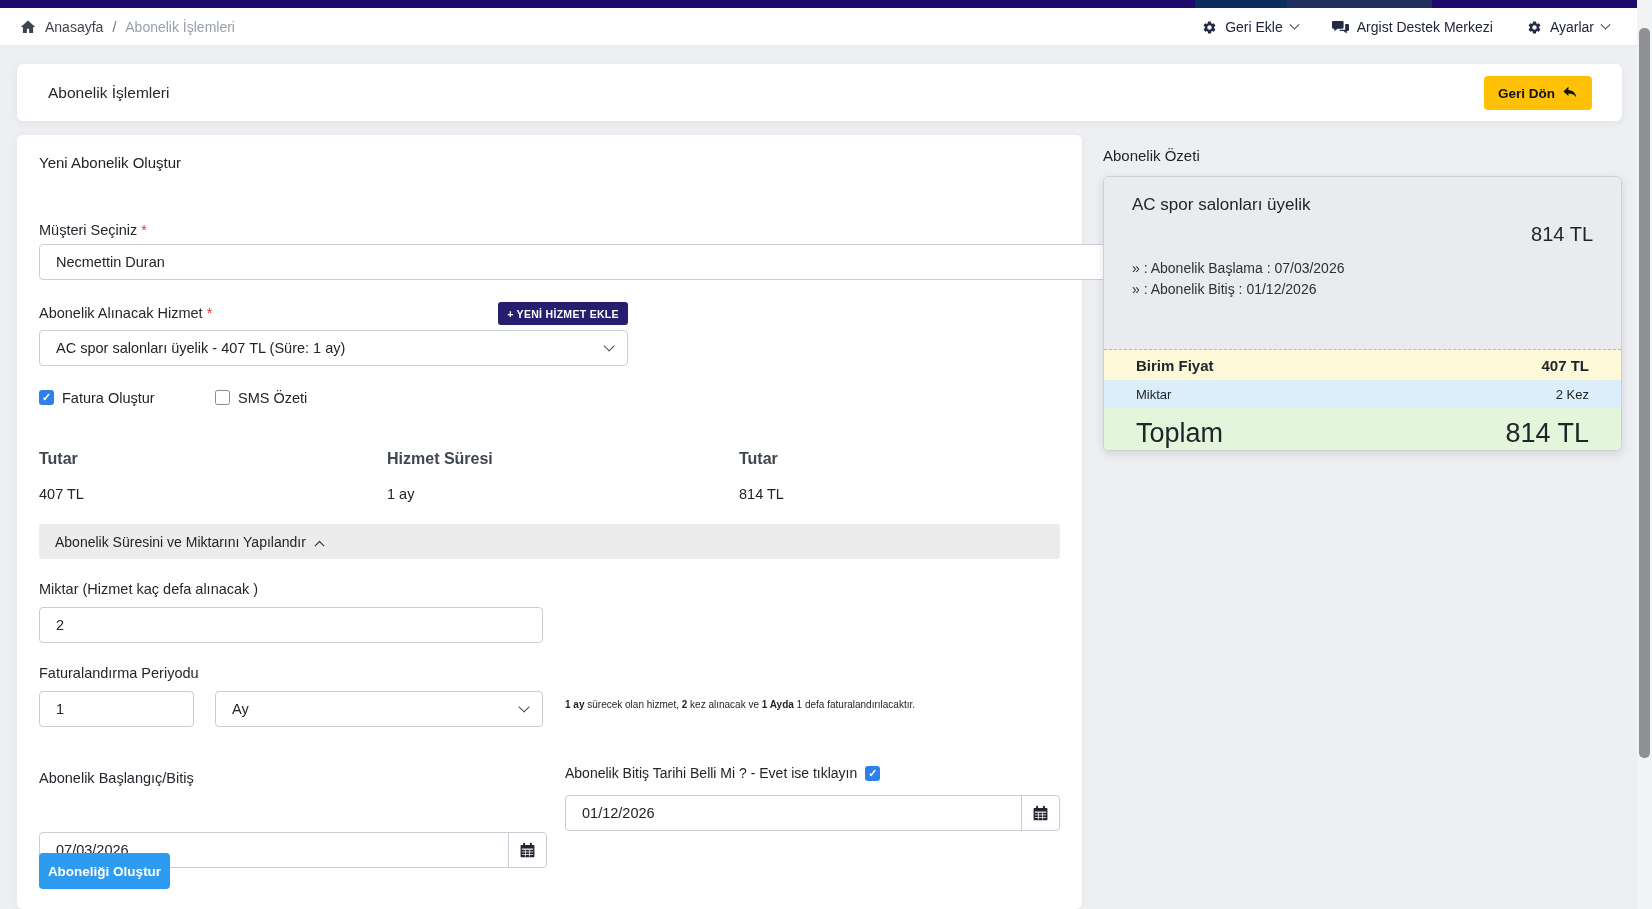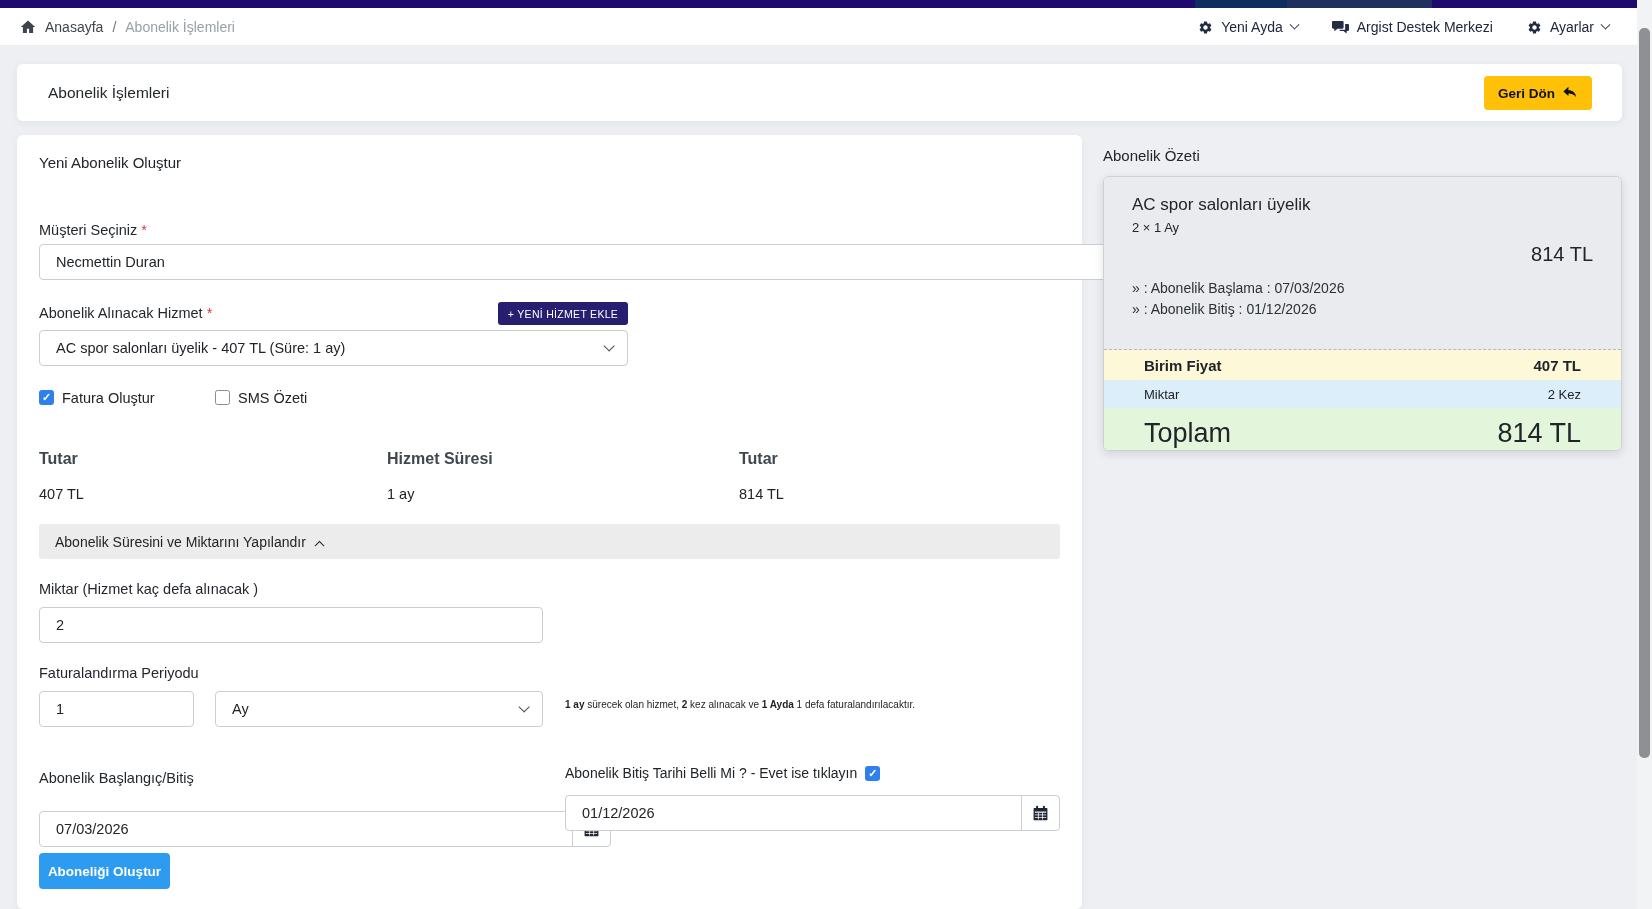--- a/index.html
+++ b/index.html
@@ -31,21 +31,21 @@
   .btn-back { position:absolute; right:30px; top:12px; height:34px; padding:0 14px; background:#fec107; border:none; border-radius:4px; display:flex; align-items:center; gap:7px; font-family:inherit; font-size:13.5px; font-weight:700; color:#101214; cursor:pointer; }
 
   
   .main-card { position:absolute; left:17px; top:135px; width:1065px; height:774px; background:#fff; border-radius:6px; box-shadow:0 2px 8px rgba(40,50,60,.05); }
   .form-title { position:absolute; left:22px; top:19px; font-size:15px; font-weight:400; color:#212529; }
   .flabel { position:absolute; font-size:14.5px; color:#23282e; }
   .req { color:#dc3545; }
   .fbox { position:absolute; height:36px; background:#fff; border:1px solid #c9ced4; border-radius:4px; display:flex; align-items:center; padding:0 16px; font-size:14.5px; color:#212529; cursor:pointer; }
   .fbox .sel-chev { position:absolute; right:16px; width:8px; height:8px; border-right:1.8px solid #4a5056; border-bottom:1.8px solid #4a5056; transform:rotate(45deg) translateY(-3px); }
   .fbox .clear-x { position:absolute; right:38px; color:#5b6167; font-weight:700; font-size:14px; }
-  .btn-add-service { position:absolute; left:481px; top:167px; width:130px; height:23px; background:#271e6f; color:#fff; border:none; border-radius:3px; font-family:inherit; font-size:10.5px; font-weight:400; letter-spacing:.3px; cursor:pointer; }
+  .btn-add-service { position:absolute; left:481px; top:167px; width:130px; height:23px; background:#271e6f; color:#fff; border:none; border-radius:3px; font-family:inherit; font-size:10.5px; font-weight:700; letter-spacing:.3px; cursor:pointer; }
 
   .cb { position:absolute; width:15px; height:15px; border-radius:3px; cursor:pointer; }
   .cb.checked { background:#2f80ed; color:#fff; font-size:11px; font-weight:700; display:flex; align-items:center; justify-content:center; line-height:1; }
   .cb.unchecked { background:#fff; border:1.5px solid #868e96; border-radius:2.5px; }
   .cb-label { position:absolute; font-size:14.5px; color:#212529; }
 
   .tot-head { position:absolute; top:315px; font-size:16px; font-weight:600; color:#40474e; }
   .tot-val { position:absolute; top:351px; font-size:14.5px; color:#212529; }
 
   .config-bar { position:absolute; left:22px; top:389px; width:1021px; height:35px; background:#ececec; border-radius:3px; display:flex; align-items:center; padding-left:16px; font-size:14px; color:#212529; cursor:pointer; }
@@ -64,21 +64,21 @@
 
   
   .summary-heading { position:absolute; left:1103px; top:147px; font-size:15px; color:#212529; }
   .summary-card { position:absolute; left:1103px; top:176px; width:519px; height:275px; border:1px solid #ccd1d6; border-radius:6px; box-shadow:0 3px 10px rgba(30,40,50,.13); overflow:hidden; background:#fff; }
   .sum-top { background:#e9ebee; height:173px; padding:18px 28px 0 28px; border-bottom:1px dashed #b3b9bf; }
   .sum-title { font-size:17px; color:#212529; }
   .sum-qty { font-size:13px; color:#212529; margin-top:5px; }
   .sum-price { font-size:20px; color:#212529; text-align:right; margin-top:8px; }
   .sum-line { font-size:14px; color:#2b3137; margin-top:14px; }
   .sum-line + .sum-line { margin-top:5px; }
-  .sum-row { display:flex; justify-content:space-between; align-items:center; padding:0 40px; }
+  .sum-row { display:flex; justify-content:space-between; align-items:center; padding:0 32px; }
   .row-unit { background:#fdf9d8; height:30px; font-size:15px; font-weight:600; }
   .row-qty { background:#dbeefa; height:28px; font-size:13px; }
   .row-total { background:#e3f6dc; height:50px; font-size:27px; font-weight:500; }
   .row-recur { background:#f9d8da; height:33px; font-size:13px; }
 
   
   .scroll-track { position:absolute; left:1637px; top:0; width:15px; height:909px; background:#f2f3f4; }
   .scroll-thumb { position:absolute; left:1639px; top:28px; width:11px; height:730px; background:#8e9093; border-radius:5px; cursor:pointer; }
 </style>
 </head>
@@ -102,21 +102,21 @@
       <span class="bc-sep">/</span>
       <span class="bc-cur">Abonelik İşlemleri</span>
     </div>
     <div class="nav-actions">
       <div class="nav-item">
         <span class="ico">
           <svg width="15" height="15" viewBox="0 0 24 24">
               <path fill="#232c44" d="M19.14 12.94c.04-.3.06-.61.06-.94 0-.32-.02-.64-.07-.94l2.03-1.58c.18-.14.23-.41.12-.61l-1.92-3.32c-.12-.22-.37-.29-.59-.22l-2.39.96c-.5-.38-1.03-.7-1.62-.94L14.4 2.81c-.04-.24-.24-.41-.48-.41h-3.84c-.24 0-.43.17-.47.41l-.36 2.54c-.59.24-1.13.57-1.62.94l-2.39-.96c-.22-.08-.47 0-.59.22L2.74 8.87c-.12.21-.08.47.12.61l2.03 1.58c-.05.3-.09.63-.09.94s.02.64.07.94l-2.03 1.58c-.18.14-.23.41-.12.61l1.92 3.32c.12.22.37.29.59.22l2.39-.96c.5.38 1.03.7 1.62.94l.36 2.54c.05.24.24.41.48.41h3.84c.24 0 .44-.17.47-.41l.36-2.54c.59-.24 1.13-.56 1.62-.94l2.39.96c.22.08.47 0 .59-.22l1.92-3.32c.12-.22.07-.47-.12-.61l-2.01-1.58zM12 15.6c-1.98 0-3.6-1.62-3.6-3.6s1.62-3.6 3.6-3.6 3.6 1.62 3.6 3.6-1.62 3.6-3.6 3.6z"></path>
             </svg>
         </span>
-        <span>Yeni Ayda</span>
+        <span>Geri Ekle</span>
         <span class="chev"></span>
       </div>
       <div class="nav-item">
         <span class="ico">
           <svg width="17" height="15" viewBox="0 0 22 19">
               <path fill="#232c44" d="M1.5 1h12c.8 0 1.5.7 1.5 1.5v7c0 .8-.7 1.5-1.5 1.5H7.2L3 14.3V11H1.5C.7 11 0 10.3 0 9.5v-7C0 1.7.7 1 1.5 1z"></path>
               <path fill="#232c44" d="M17 5h3.5c.8 0 1.5.7 1.5 1.5v6c0 .8-.7 1.5-1.5 1.5H19v3.2L14.8 14H10v-1.5h7z"></path>
             </svg>
         </span>
         <span>Argist Destek Merkezi</span>
@@ -205,21 +205,21 @@
     </div>
 
     <div class="flabel" style="left:22px; top:635px;">Abonelik Başlangıç/Bitiş</div>
     <div class="end-known">
       <span>Abonelik Bitiş Tarihi Belli Mi ? - Evet ise tıklayın</span>
       <span class="cb checked">
         <span>✓</span>
       </span>
     </div>
 
-    <div class="date-group" style="left:22px; top:676px; width:572px;">
+    <div class="date-group" style="left:22px; top:697px; width:508px;">
       <span class="date-text">07/03/2026</span>
       <span class="date-addon">
         <svg width="15" height="16" viewBox="0 0 20 22">
             <rect x="4" y="1" width="2.6" height="5" rx="1" fill="#1f2630"></rect>
             <rect x="13.4" y="1" width="2.6" height="5" rx="1" fill="#1f2630"></rect>
             <path fill="#1f2630" d="M1.5 4h17c.6 0 1 .4 1 1v15c0 .6-.4 1-1 1h-17c-.6 0-1-.4-1-1V5c0-.6.4-1 1-1z"></path>
             <rect x="2.2" y="9" width="15.6" height="1.6" fill="#fff"></rect>
             <rect x="2.2" y="13" width="15.6" height="1.2" fill="#fff" opacity=".85"></rect>
             <rect x="2.2" y="16.6" width="15.6" height="1.2" fill="#fff" opacity=".85"></rect>
             <rect x="6.5" y="10" width="1.2" height="10" fill="#fff" opacity=".85"></rect>
@@ -243,21 +243,20 @@
       </span>
     </div>
 
     <button class="btn-submit">Aboneliği Oluştur</button>
   </div>
 
   <div class="summary-heading">Abonelik Özeti</div>
   <div class="summary-card">
     <div class="sum-top">
       <div class="sum-title">AC spor salonları üyelik</div>
-      <div class="sum-qty">2 × 1 Ay</div>
       <div class="sum-price">814 TL</div>
       <div class="sum-line">» : Abonelik Başlama : 07/03/2026</div>
       <div class="sum-line">» : Abonelik Bitiş : 01/12/2026</div>
     </div>
     <div class="sum-row row-unit">
       <span>Birim Fiyat</span>
       <span>407 TL</span>
     </div>
     <div class="sum-row row-qty">
       <span>Miktar</span>

